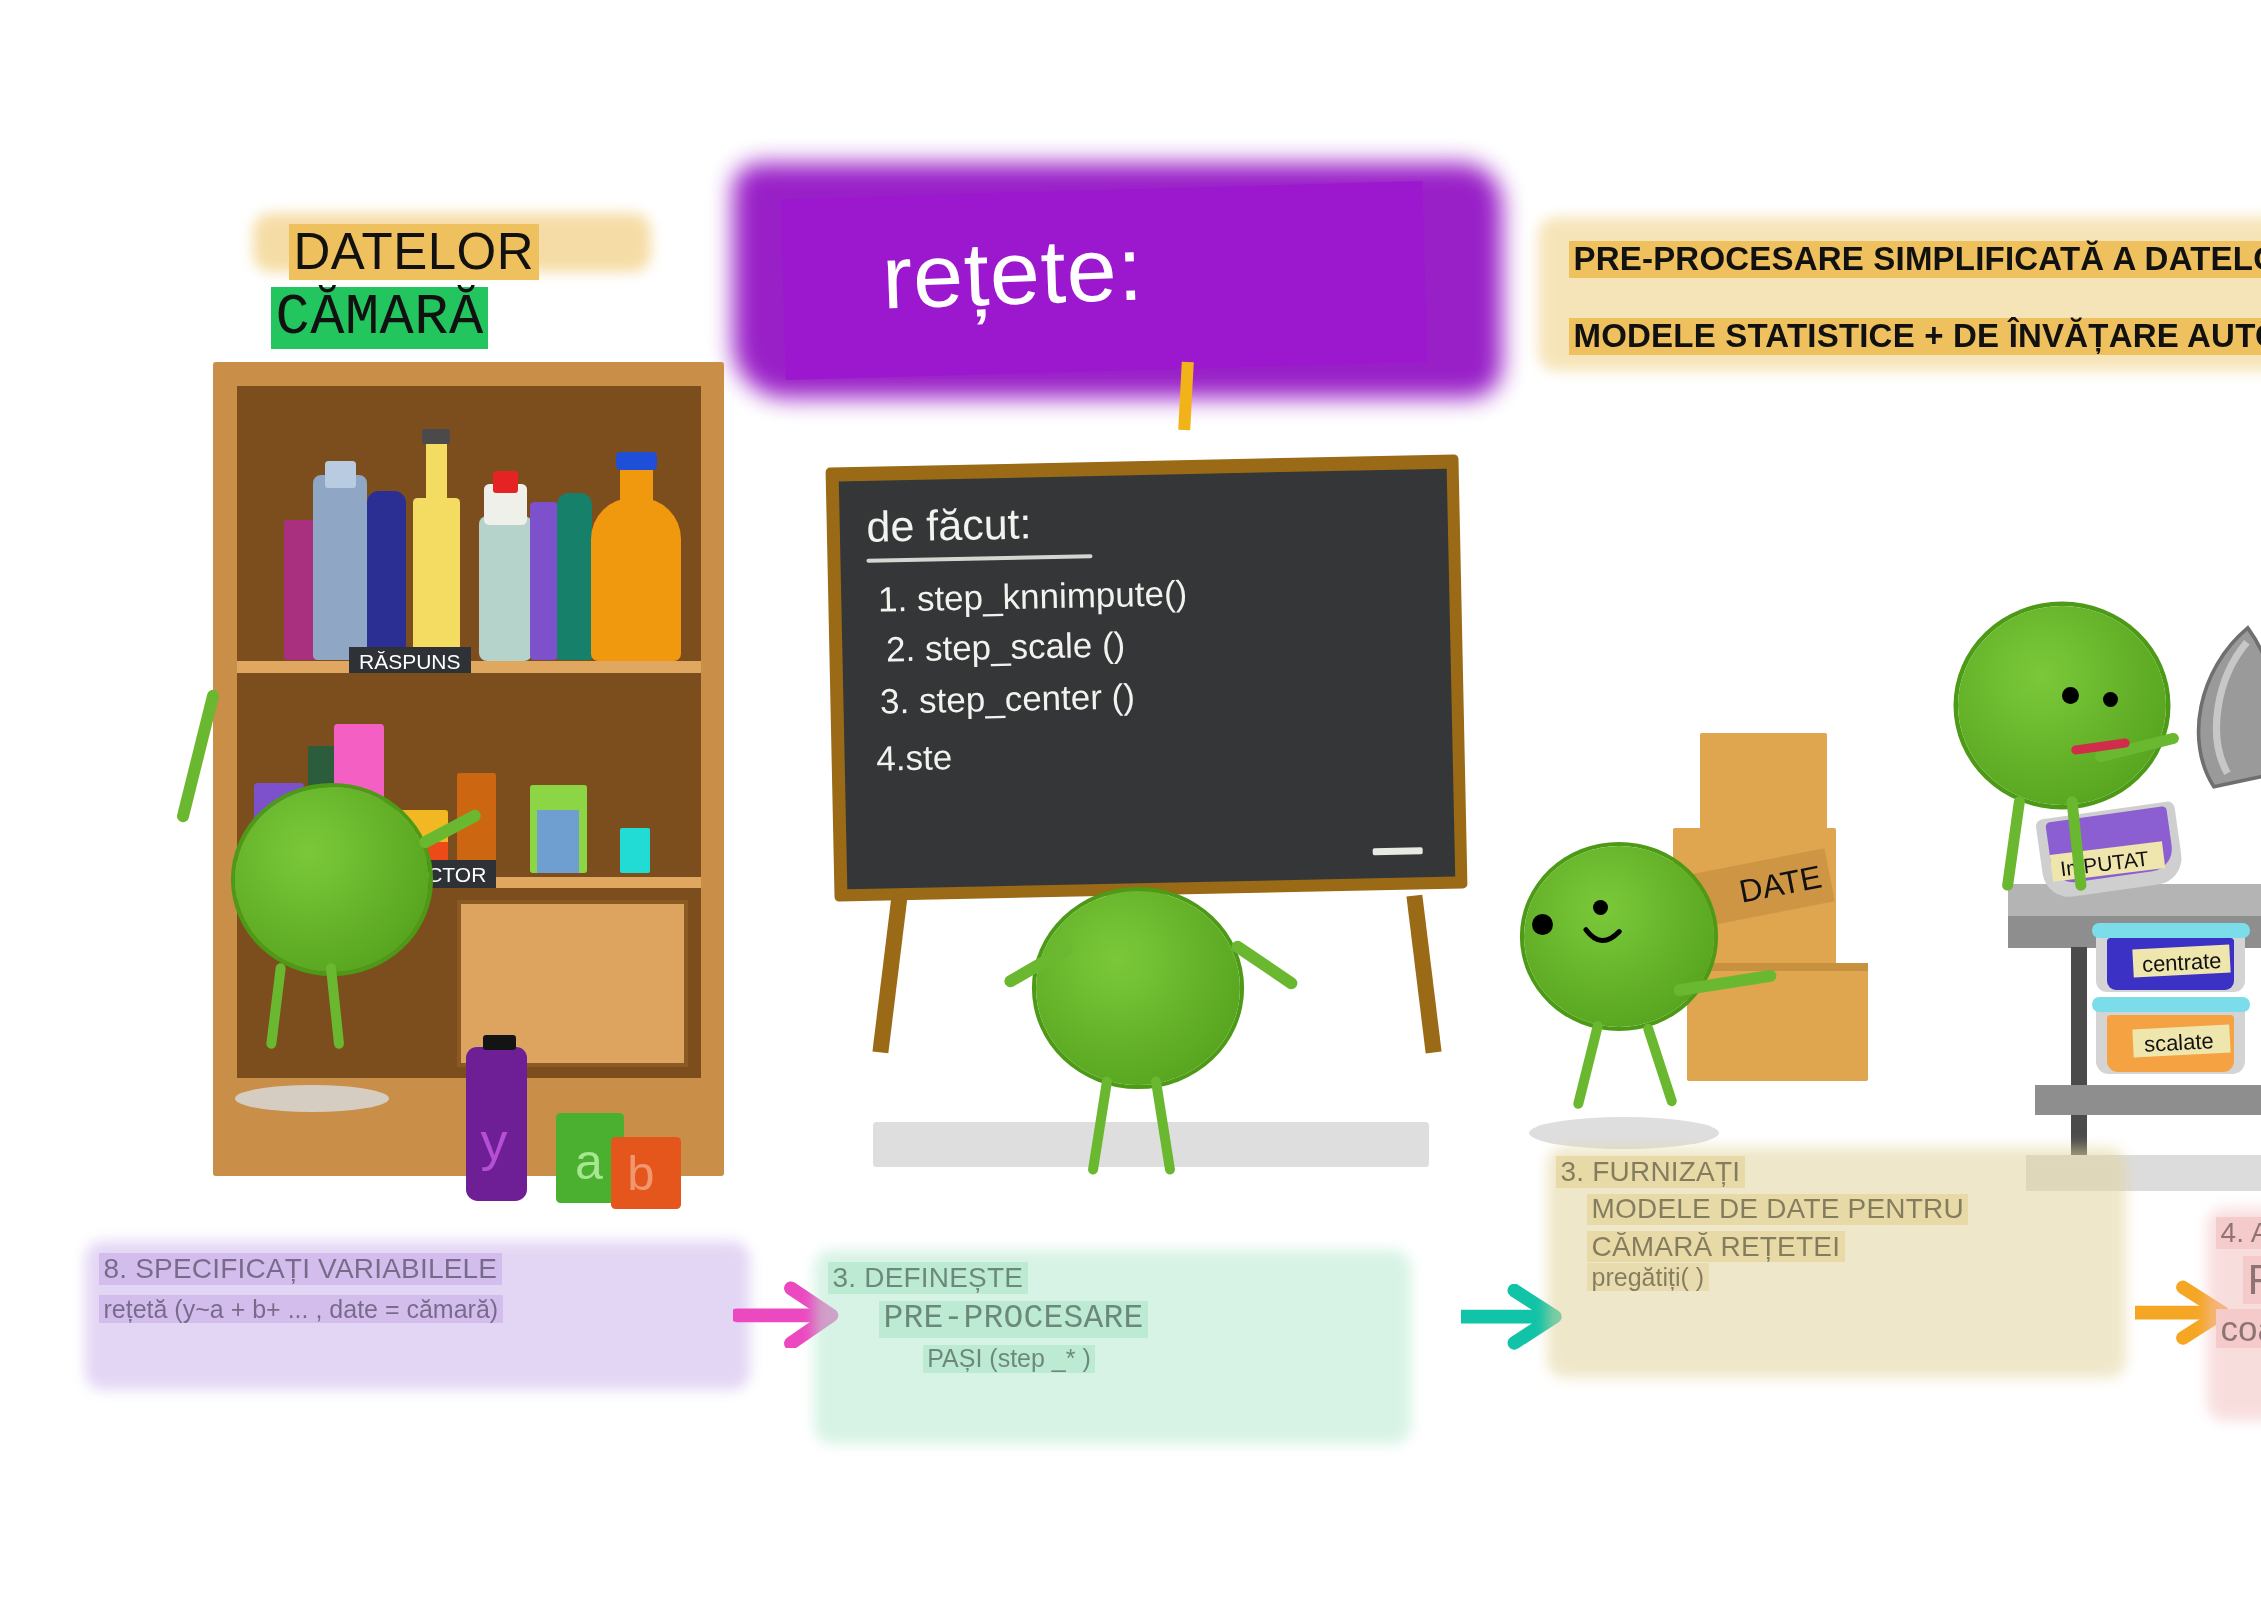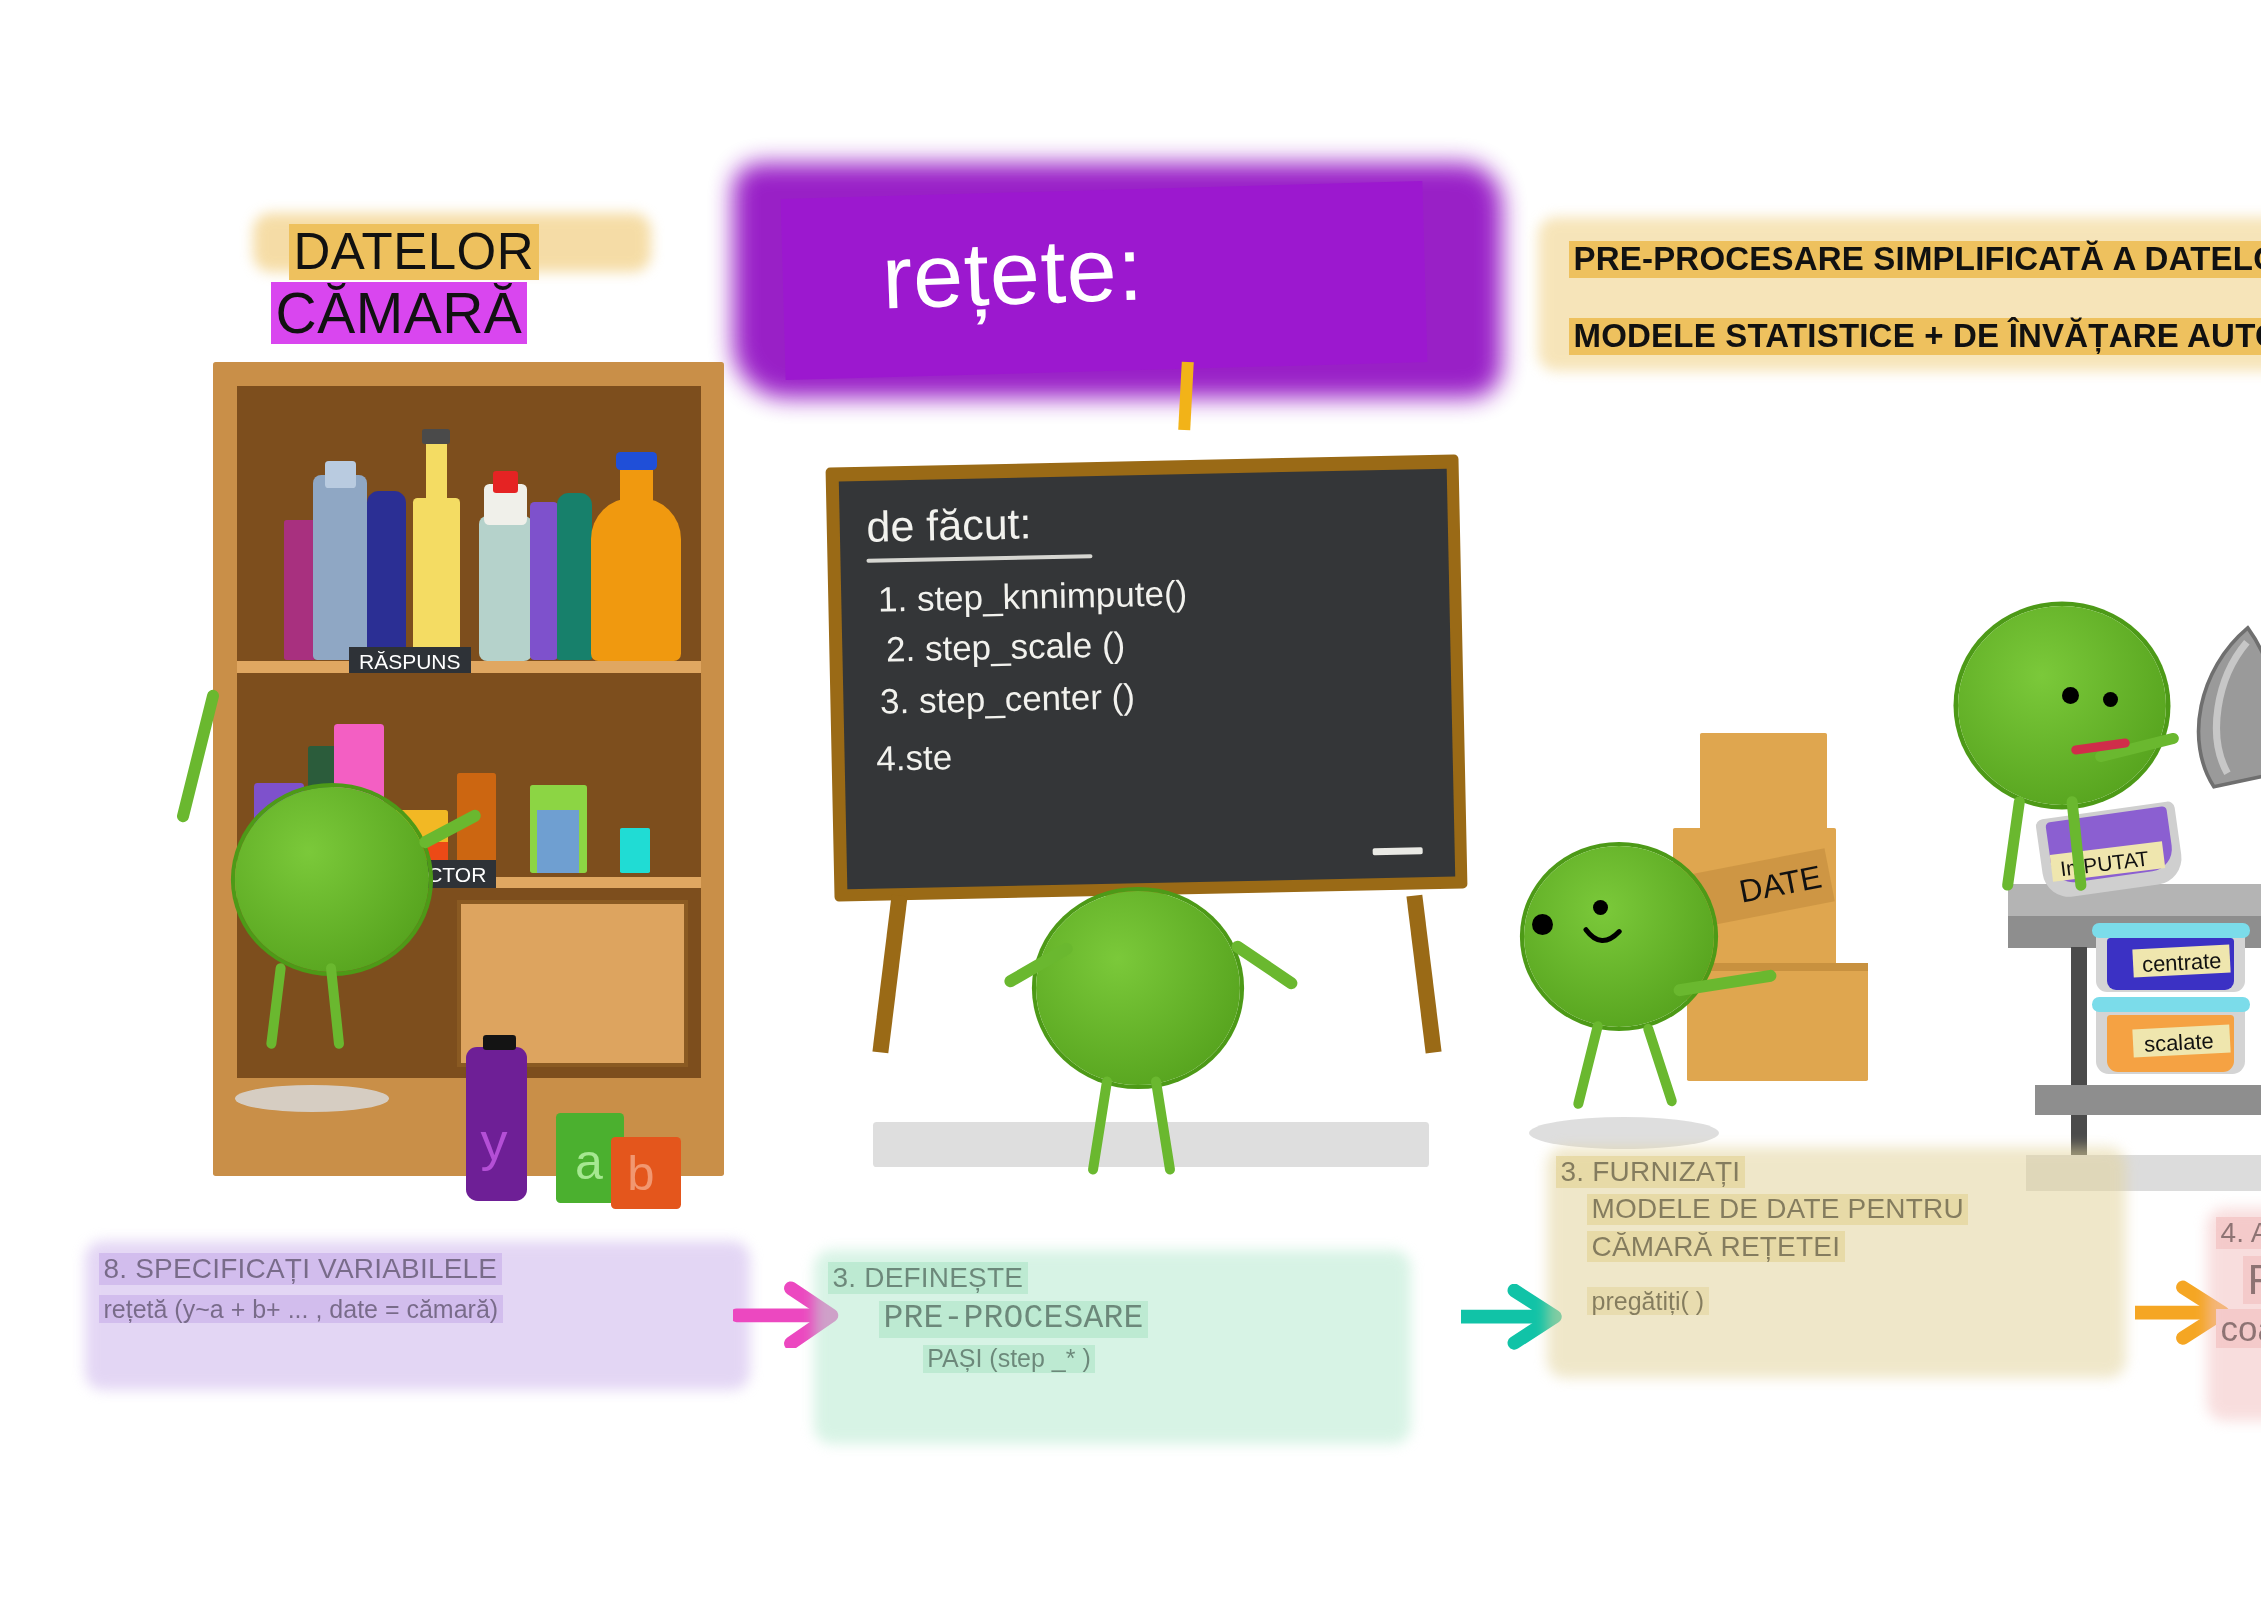--- a/index.html
+++ b/index.html
@@ -4,21 +4,21 @@
 <style>
   html,body{margin:0;padding:0;background:#fff;}
   body{width:2859px;height:1618px;position:relative;overflow:hidden;
        font-family:"Liberation Sans",sans-serif;color:#111;}
 
   .abs{position:absolute;}
 
   
   .hl{display:inline-block;padding:0.9px 4.5px;white-space:nowrap;line-height:1.06;}
   .hl-orange{background:#eec15e;}
-  .hl-white{background:#d946ef;}
+  .hl-white{background:#22c55e;font-family:Liberation Mono, monospace;}
   .hl-purple{background:#d9c7f0;}
   .hl-mint{background:#c5ebd6;}
   .hl-cream{background:#ede2b4;}
   .hl-pink{background:#f6d4d4;}
   .hl-tape{background:#efe6ae;}
 
   
   .marker{position:absolute;filter:blur(6.3px);opacity:.55;border-radius:18px;}
 
   
@@ -276,21 +276,21 @@
 <svg class="arrow" style="left:1461px;top:1284px;" width="131" height="68" viewBox="0 0 290 150">
   <path d="M0 72 L200 72" stroke="#11c3a7" stroke-width="30" stroke-linecap="round"></path>
   <path d="M118 14 L208 72 L118 130" stroke="#11c3a7" stroke-width="30" fill="none" stroke-linecap="round" stroke-linejoin="round"></path>
 </svg>
 
 <div class="cap" style="left:1556px;top:1156px;">
   <div class="marker" style="left:-9px;top:-9px;width:579px;height:231px;background:#e3d49e;"></div>
   <div class="l1"><span class="hl hl-cream">3. FURNIZAȚI</span></div>
   <div class="l2" style="margin-top:5.4px;margin-left:31px;"><span class="hl hl-cream">MODELE DE DATE PENTRU</span></div>
   <div class="l2" style="margin-top:5.4px;margin-left:31px;"><span class="hl hl-cream">CĂMARĂ REȚETEI</span></div>
-  <div class="l3" style="margin-top:24px;margin-left:31px;text-decoration:underline;"><span class="hl" style="background:#f0e7c6;">pregătiți( )</span></div>
+  <div class="l3" style="margin-top:0;margin-left:31px;text-decoration:underline;"><span class="hl" style="background:#f0e7c6;">pregătiți( )</span></div>
 </div>
 
 <svg class="arrow" style="left:2135px;top:1280px;" width="131" height="68" viewBox="0 0 290 150">
   <path d="M0 72 L186 72" stroke="#f5a623" stroke-width="30" stroke-linecap="round"></path>
   <path d="M106 16 L194 72 L106 128" stroke="#f5a623" stroke-width="30" fill="none" stroke-linecap="round" stroke-linejoin="round"></path>
 </svg>
 
 <div class="cap cap-big" style="left:2216px;top:1217px;">
   <div class="marker" style="left:-9px;top:-9px;width:592px;height:213px;background:#f3c3c3;"></div>
   <div class="l1"><span class="hl hl-pink">4. APLICAȚI</span></div>

